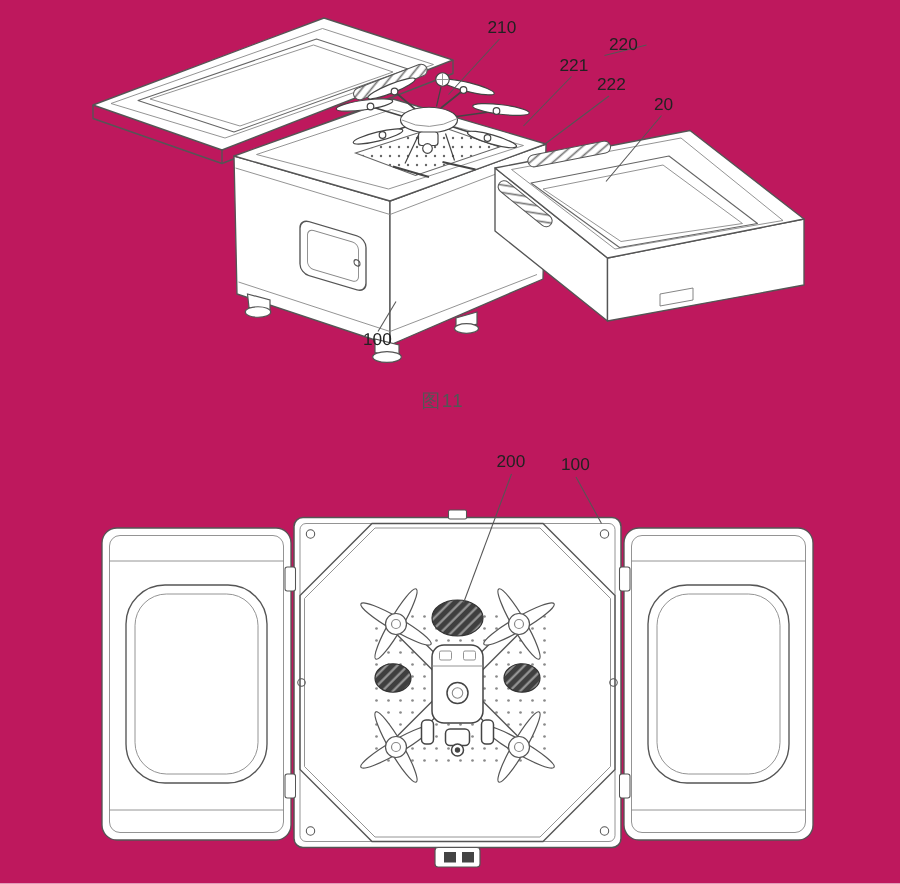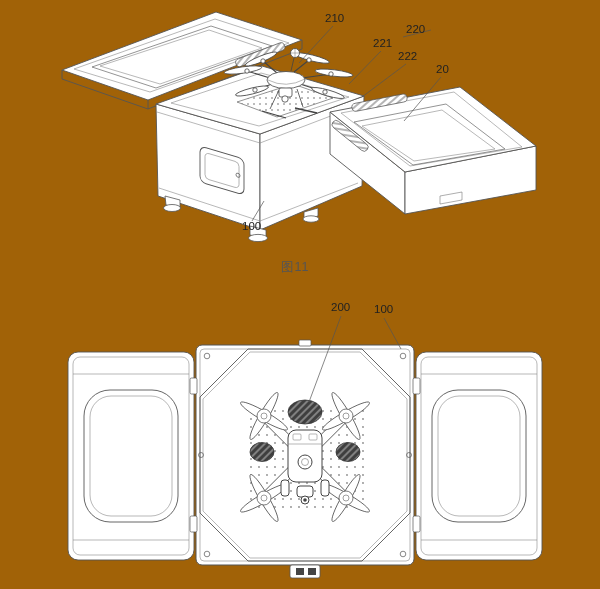--- a/index.html
+++ b/index.html
@@ -1,16 +1,16 @@
 <!DOCTYPE html>
 <html><head>
 <meta charset="utf-8">
 <style>
   html,body{margin:0;padding:0;background:#fff;}
-  .canvas{position:relative;width:600px;height:589px;background:#a16207;overflow:hidden;
+  .canvas{position:relative;width:600px;height:589px;background:#be185d;overflow:hidden;
           font-family:"Liberation Sans",sans-serif;}
   svg{position:absolute;left:0;top:0;}
   .ref{font-family:"Liberation Sans",sans-serif;font-size:11.5px;fill:#222;}
   .caption{font-family:"Liberation Sans",sans-serif;font-size:12.5px;fill:#555;letter-spacing:1px;}
 </style>
 </head>
 <body>
 
 <div class="canvas">
 <svg width="600" height="589" viewBox="0 0 600 589">

